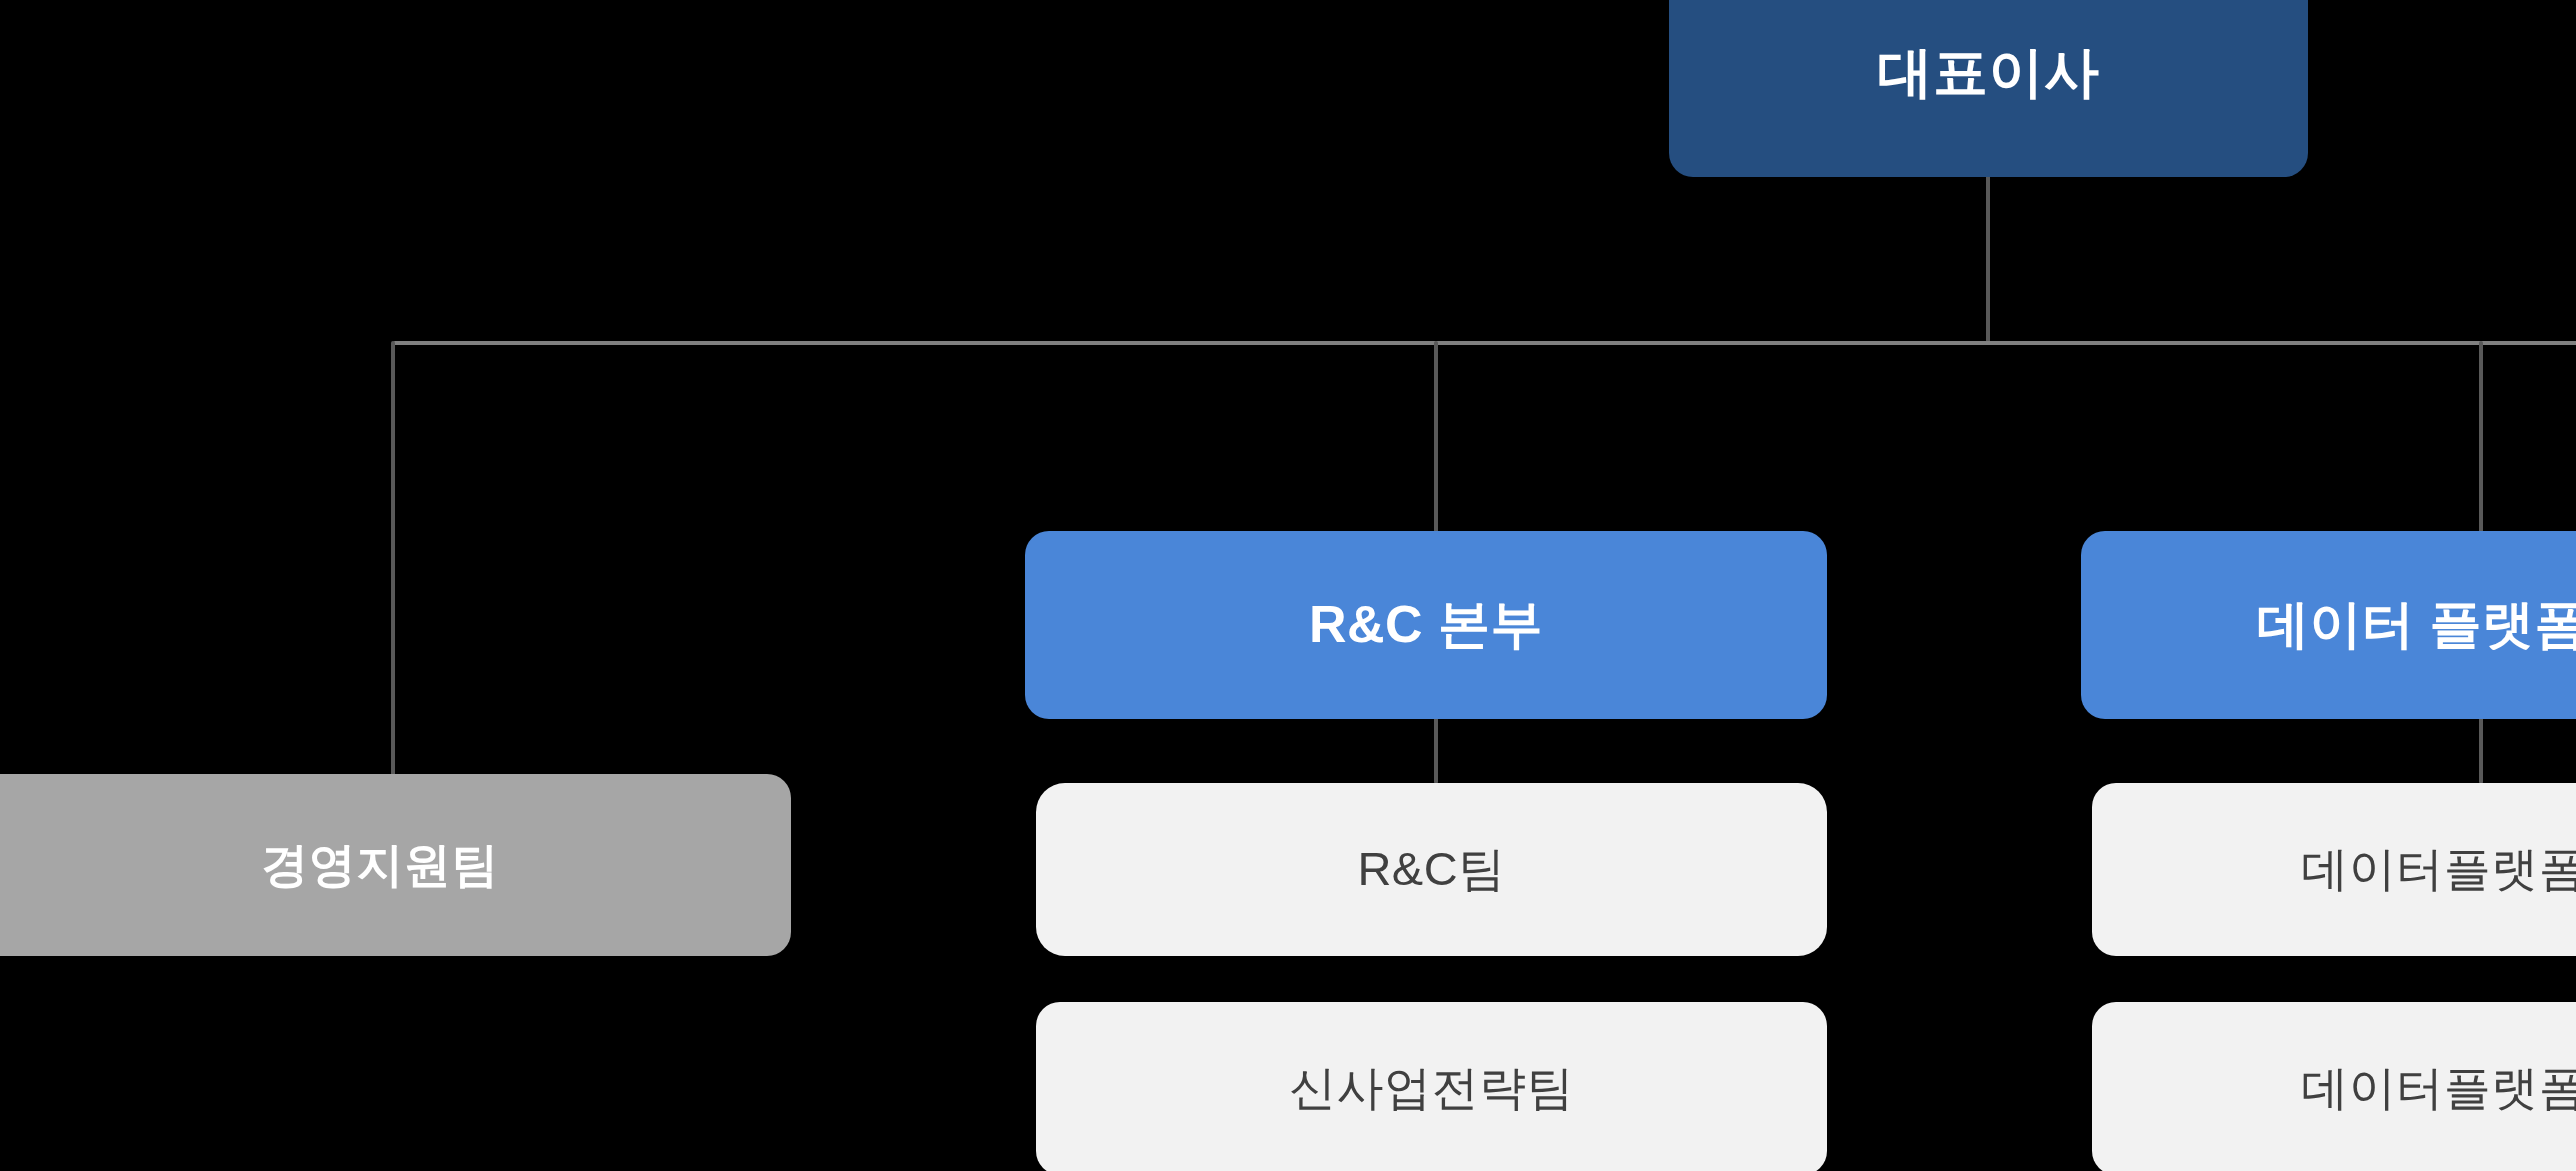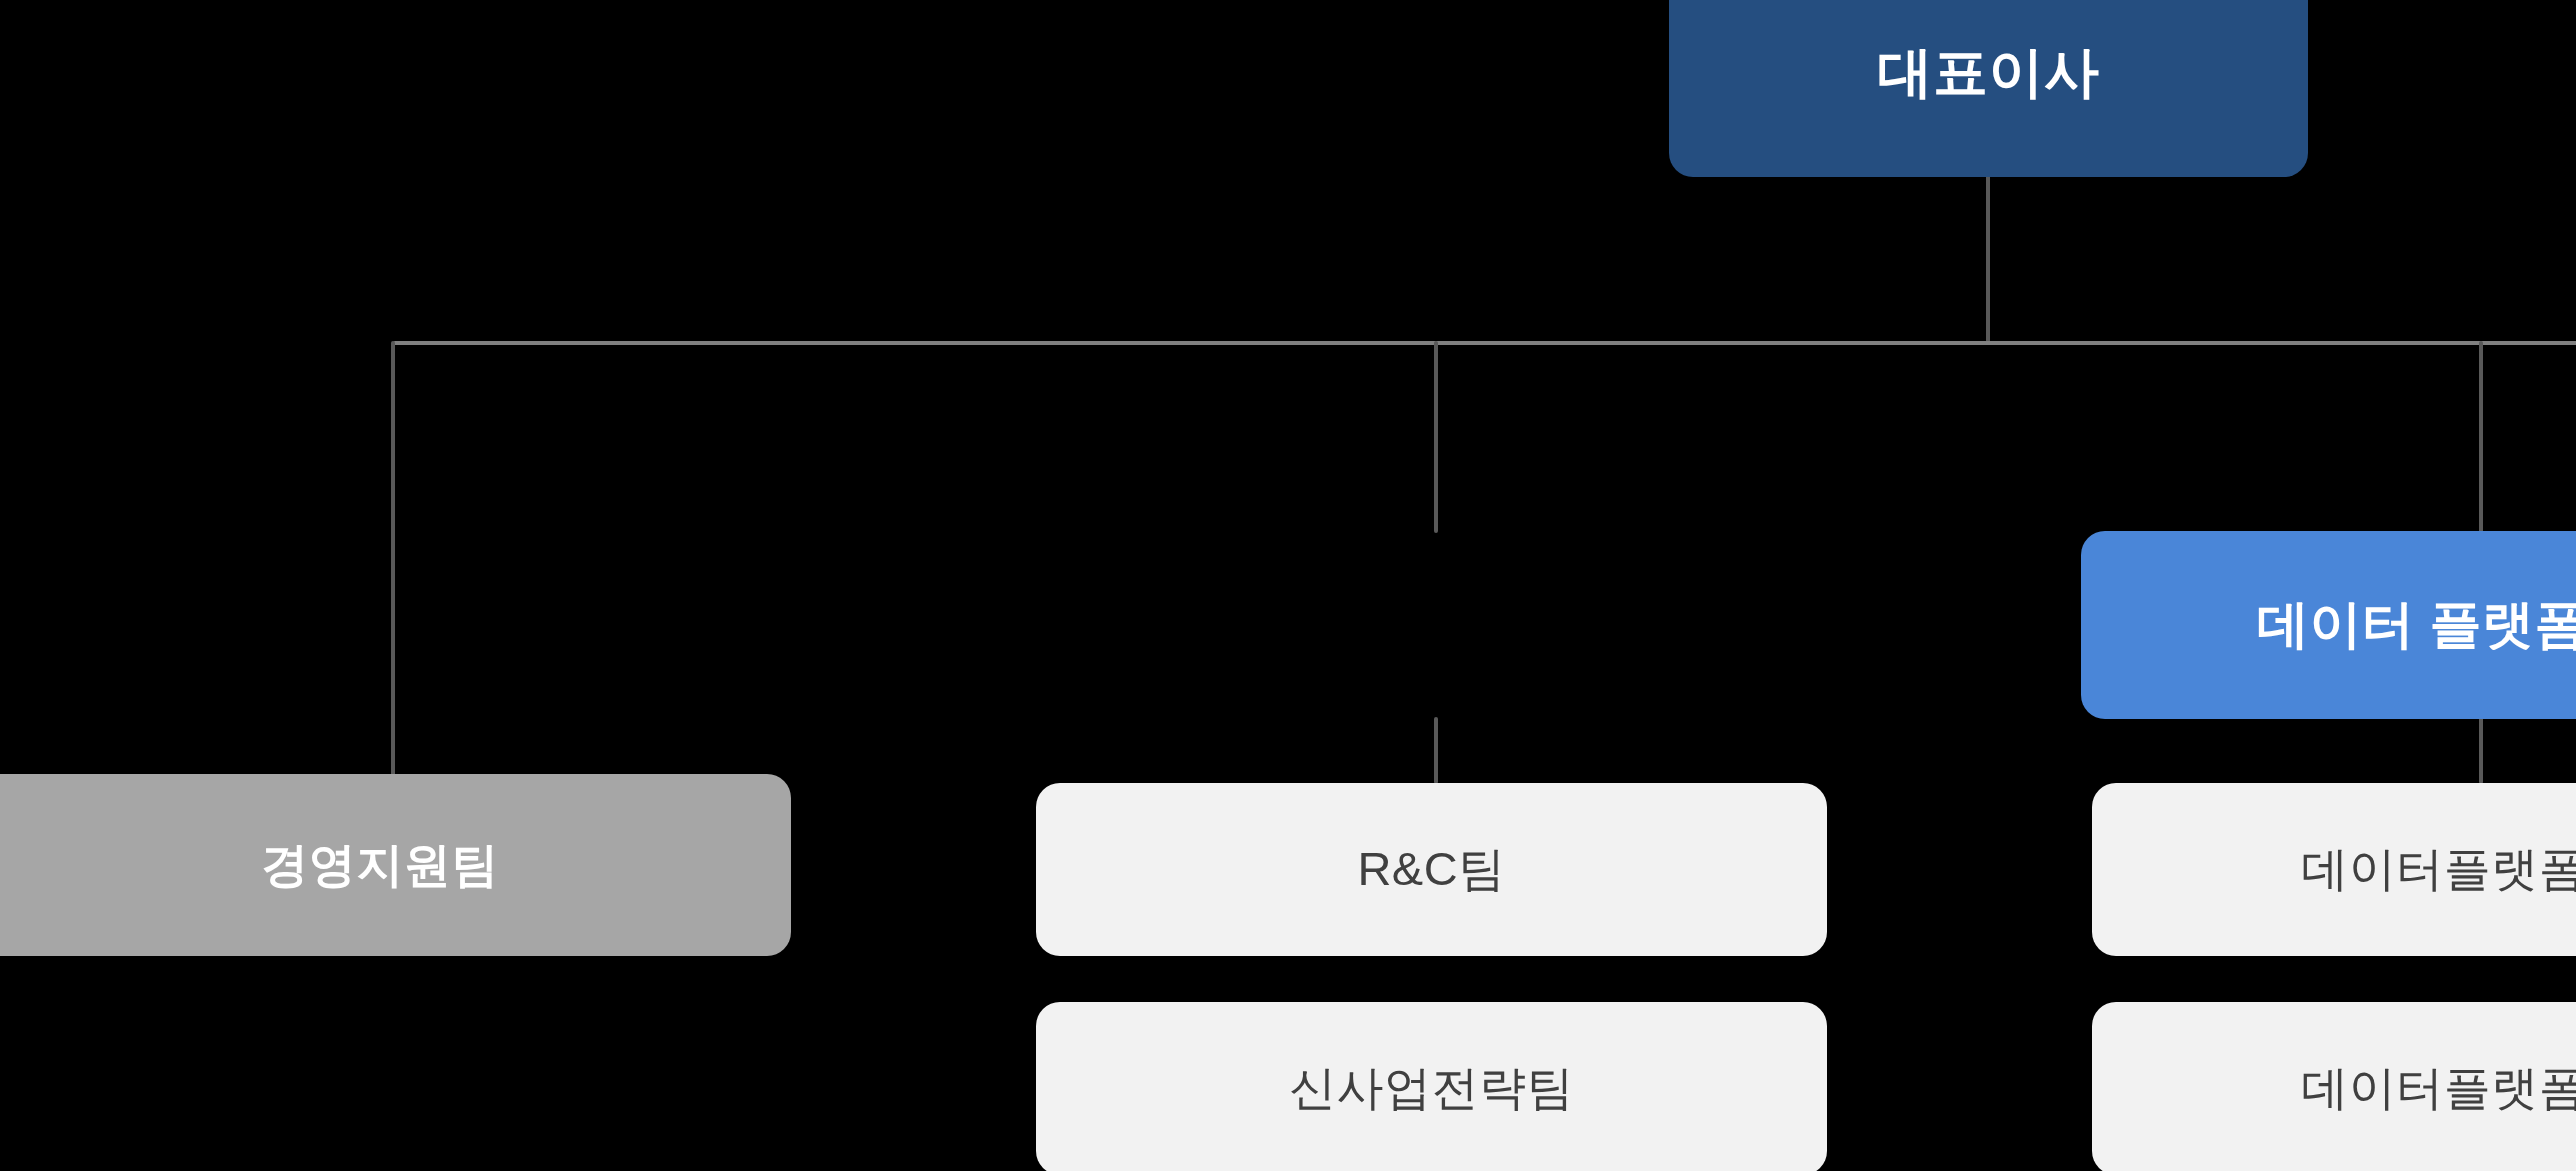--- a/index.html
+++ b/index.html
@@ -95,26 +95,27 @@
   <div class="connector-v" style="left:1434px; top:341px; height:192px;"></div>
 
   <div class="connector-v" style="left:2479px; top:341px; height:192px;"></div>
 
   <div class="connector-v" style="left:1434px; top:717px; height:67px;"></div>
 
   <div class="connector-v" style="left:2479px; top:717px; height:67px;"></div>
 
   <div class="node node-root" style="left:1669px; top:-31px; width:639px; height:208px;">대표이사</div>
 
+  <div class="node node-division" style="left:1025px; top:531px; width:802px; height:188px;">R&amp;C 본부</div>
 
   <div class="node node-division" style="left:2081px; top:531px; width:802px; height:188px;">데이터 플랫폼 본부</div>
 
   <div class="node node-support" style="left:-31px; top:774px; width:822px; height:182px;">경영지원팀</div>
 
-  <div class="node node-team" style="left:1036px; top:783px; width:791px; height:173px;">R&amp;C팀</div>
+  <div class="node node-team" style="left:1036px; top:783px; width:791px; height:173px;border-radius:29px;">R&amp;C팀</div>
 
   <div class="node node-team" style="left:2092px; top:783px; width:791px; height:173px;">데이터플랫폼 1팀</div>
 
   <div class="node node-team" style="left:1036px; top:1002px; width:791px; height:173px;">신사업전략팀</div>
 
   <div class="node node-team" style="left:2092px; top:1002px; width:791px; height:173px;">데이터플랫폼 2팀</div>
 
 </div>
 
 

